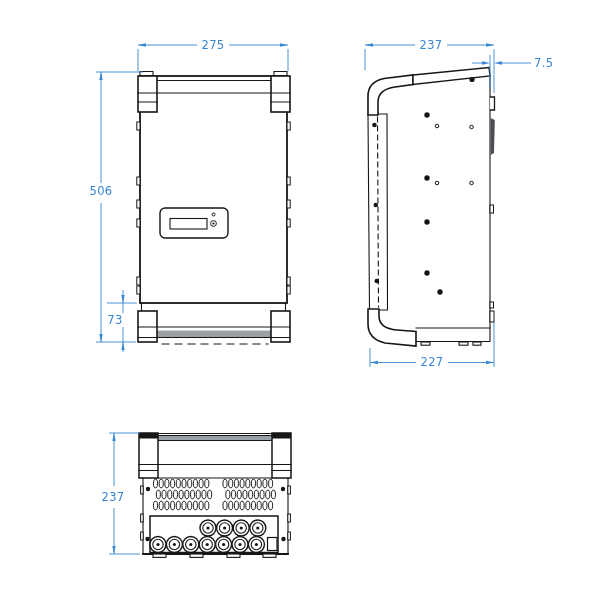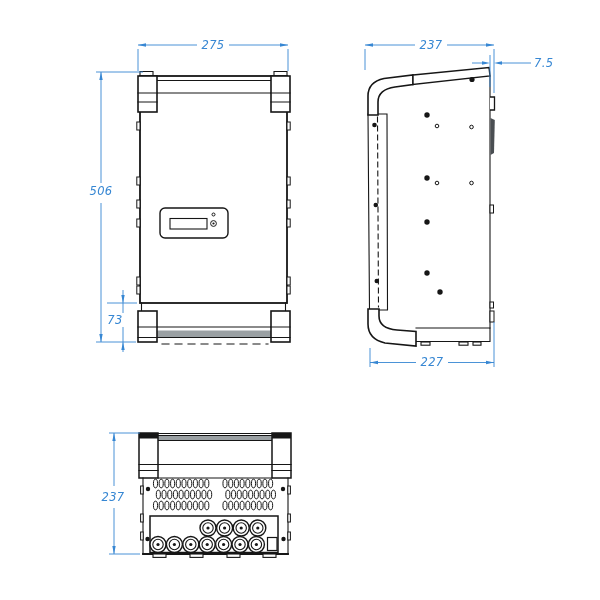--- a/index.html
+++ b/index.html
@@ -1,17 +1,17 @@
 <!DOCTYPE html>
 <html style="--blue: #3787d3; --ink: #161616; --gray: #9aa0a3;"><head>
 <meta charset="utf-8">
 <style>
   :root{ --blue:#3787d3; --ink:#161616; --gray:#9aa0a3; }
   html,body{margin:0;padding:0;background:#ffffff;}
-  .stage{position:relative;width:600px;height:600px;background:#ffffff;font-style:italic;}
+  .stage{position:relative;width:600px;height:600px;background:#ffffff;}
   svg{display:block;}
   .k  {stroke:var(--ink);fill:none;stroke-width:1.1;stroke-linecap:square;}
   .k2 {stroke:var(--ink);fill:none;stroke-width:1.8;stroke-linecap:square;}
   .wf {fill:#ffffff;stroke:var(--ink);}
   .dim{stroke:var(--blue);fill:none;stroke-width:0.9;}
   .ar {fill:var(--blue);stroke:none;}
   .dot{fill:var(--ink);stroke:none;}
   .odot{fill:#ffffff;stroke:var(--ink);stroke-width:1;}
   .shade{fill:var(--gray);stroke:none;}
   .dimt{font-family:"DejaVu Sans",sans-serif;font-size:11.5px;fill:var(--blue);letter-spacing:.4px;}

